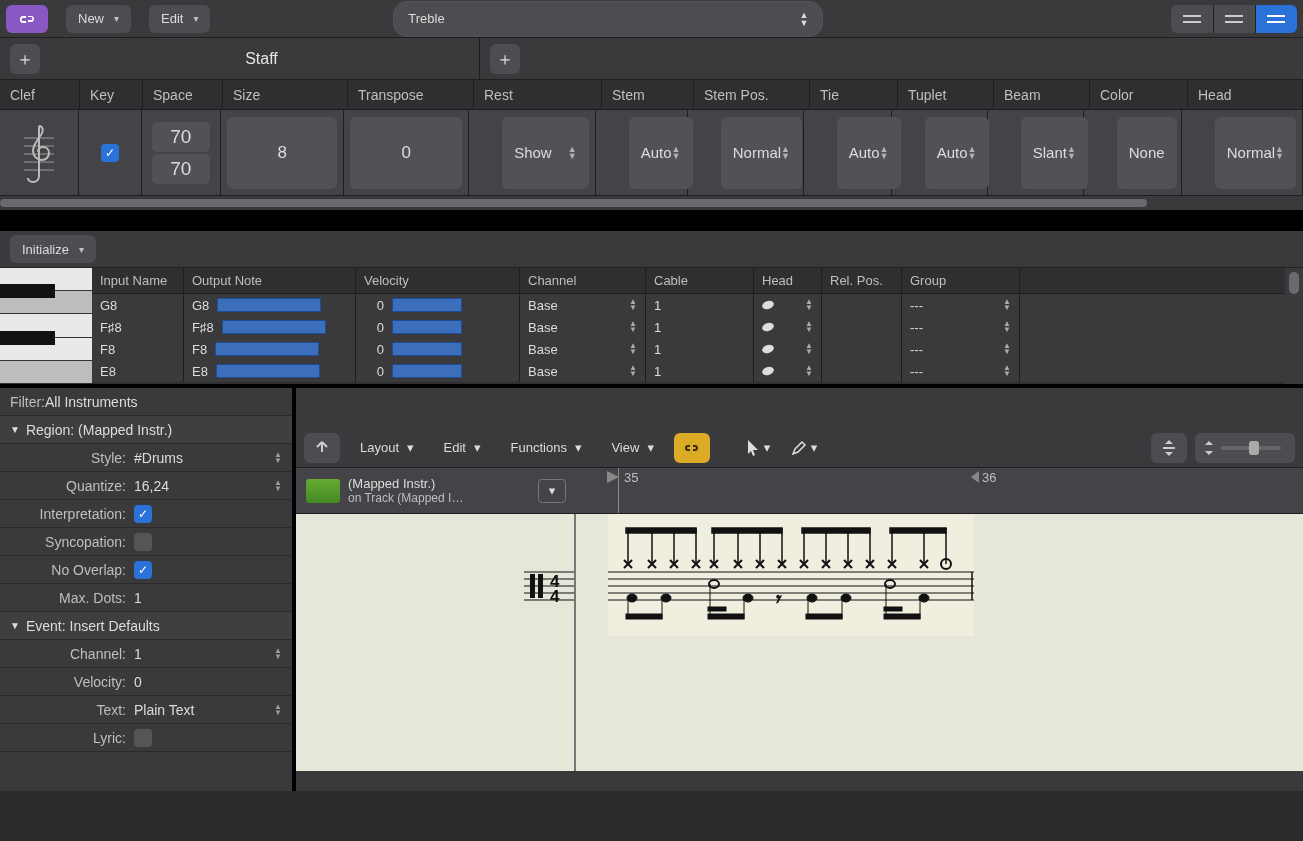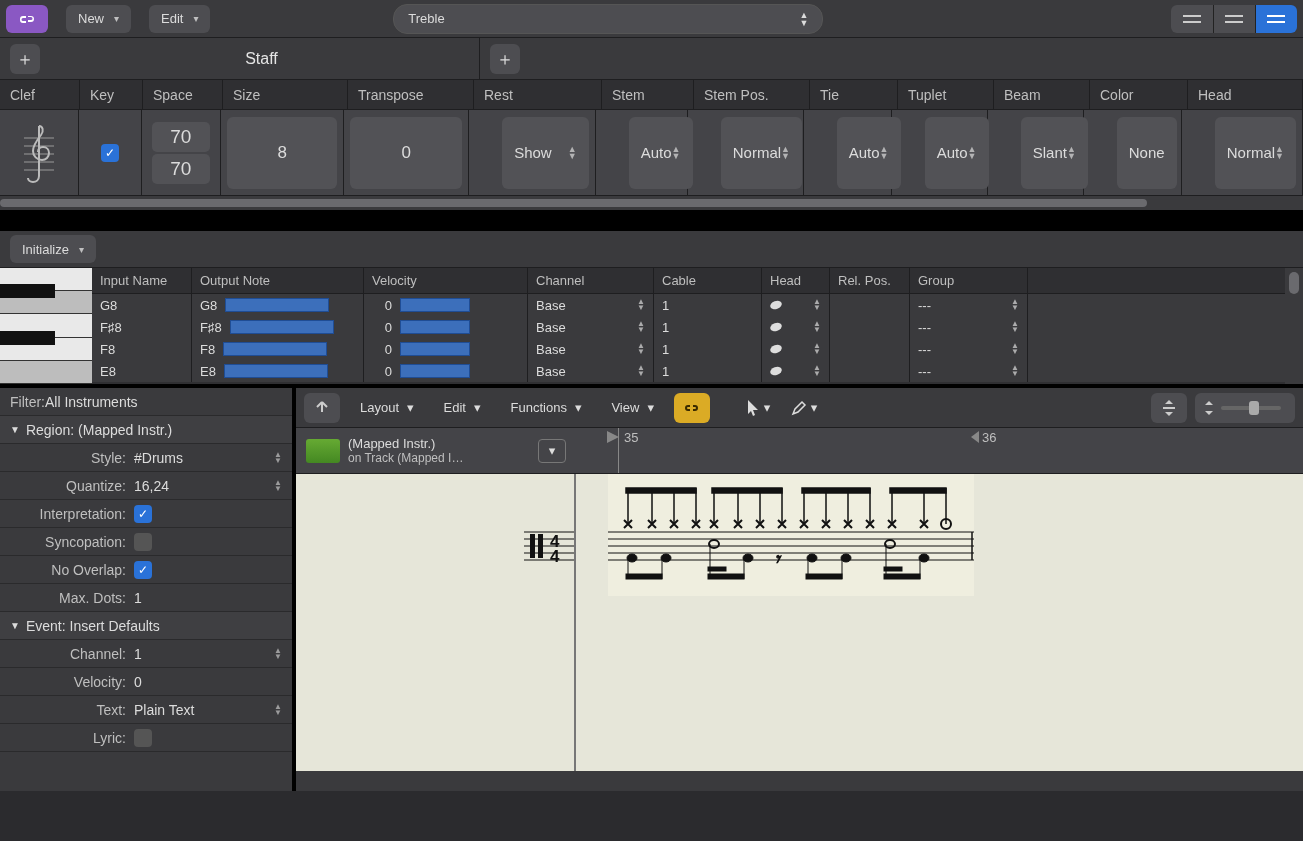--- a/index.html
+++ b/index.html
@@ -9,21 +9,21 @@
     --tanbg:#e6e6d9; --tan2:#efeedf;
   }
   *{box-sizing:border-box;font-family:-apple-system,Helvetica,Arial,sans-serif;}
   body{margin:0;background:var(--bg0);color:var(--txt);width:1303px;height:841px;overflow:hidden;font-size:13px;}
   
   .topbar{height:38px;background:var(--bg1);border-bottom:1px solid var(--line);display:flex;align-items:center;padding:0 6px;gap:18px;}
   .iconbtn{height:28px;border-radius:6px;background:var(--bg3);display:flex;align-items:center;justify-content:center;padding:0 10px;cursor:pointer;}
   .iconbtn.accent{background:var(--accent);}
   .menubtn{height:28px;background:var(--bg3);border-radius:6px;padding:0 12px;display:flex;align-items:center;gap:10px;cursor:pointer;color:var(--txt);}
   .menubtn .chev{font-size:10px;opacity:.8;}
-  .styleSel{flex:0 0 430px;margin-left:auto;margin-right:auto;height:30px;background:var(--bg3);border-radius:14px;display:flex;align-items:center;padding:0 14px;border:1px solid #555;justify-content:space-between;}
+  .styleSel{flex:0 0 430px;margin-left:auto;margin-right:auto;height:36px;background:var(--bg3);border-radius:14px;display:flex;align-items:center;padding:0 14px;border:1px solid #555;justify-content:space-between;}
   .rightgrp{display:flex;gap:0;margin-left:auto;}
   .segbtn{width:42px;height:28px;background:var(--bg3);display:flex;align-items:center;justify-content:center;cursor:pointer;}
   .segbtn.first{border-radius:6px 0 0 6px;}
   .segbtn.last{border-radius:0 6px 6px 0;}
   .segbtn.active{background:#2a72d8;}
   .segbtn+.segbtn{border-left:1px solid #222;}
   .hbar{width:18px;height:8px;border:2px solid #ccc;border-left:none;border-right:none;}
   
   .sectionbar{height:42px;background:var(--bg1);display:flex;border-bottom:1px solid var(--line);}
   .sectioncell{display:flex;align-items:center;padding:0 10px;gap:14px;}
@@ -56,39 +56,39 @@
   .tablewrap{display:flex;height:120px;background:var(--panel);border-bottom:4px solid #000;position:relative;}
   .piano{width:92px;background:#1a1a1a;display:flex;flex-direction:column;}
   .wkey{flex:1;background:#e9e9e9;border-bottom:1px solid #333;position:relative;}
   .wkey.dark{background:#bdbdbd;}
   .bkey{position:absolute;left:0;width:55px;height:14px;background:#111;}
   .tbl{flex:1;display:flex;flex-direction:column;overflow:hidden;}
   .tblhdr{height:26px;display:flex;background:var(--panel);border-bottom:1px solid var(--line);}
   .tblhdr>div,.tblrow>div{border-right:1px solid var(--line);display:flex;align-items:center;padding:0 8px;font-size:13px;color:var(--txt2);}
   .tblrow{height:22px;display:flex;background:#3a3a3d;}
   .tblrow>div{color:var(--txt);}
-  .c-in{width:100px;} .c-out{width:172px;} .c-vel{width:164px;} .c-ch{width:126px;}
+  .c-in{width:92px;} .c-out{width:172px;} .c-vel{width:164px;} .c-ch{width:126px;}
   .c-cab{width:108px;} .c-hd{width:68px;} .c-rp{width:80px;} .c-gr{width:118px;}
   .bar{height:14px;background:#3c6fbb;border:1px solid #1f4d95;}
   .updn{margin-left:auto;font-size:8px;line-height:6px;opacity:.7;}
   .notehead{width:12px;height:8px;border-radius:50%;background:#ddd;transform:rotate(-20deg);}
   .vscroll{width:18px;background:var(--bg1);position:relative;}
   .vscroll::after{content:"";position:absolute;top:4px;left:4px;width:10px;height:22px;background:#6a6a6e;border-radius:5px;}
   
   .bottom{display:flex;height:403px;}
   .inspector{width:296px;background:var(--bg1);overflow:hidden;border-right:4px solid #000;}
   .insrow{height:28px;display:flex;align-items:center;padding:0 10px;border-bottom:1px solid #2a2a2c;font-size:14px;}
   .insrow.hdr{background:#3f3f42;}
   .insrow .lab{width:124px;text-align:right;padding-right:8px;color:var(--txt2);}
   .insrow .val{flex:1;display:flex;align-items:center;gap:6px;}
   .tri{font-size:10px;margin-right:6px;}
   .miniarr{margin-left:auto;font-size:8px;line-height:6px;opacity:.6;}
   
   .scorearea{flex:1;display:flex;flex-direction:column;background:var(--bg1);}
-  .scoretool{height:40px;display:flex;align-items:center;padding:0 8px;gap:10px;border-bottom:1px solid var(--line);}
+  .scoretool{height:40px;display:flex;align-items:center;padding:0 8px;gap:10px;border-bottom:1px solid var(--line);margin-top:40px;}
   .sqbtn{width:36px;height:30px;border-radius:6px;background:var(--bg3);display:flex;align-items:center;justify-content:center;cursor:pointer;}
   .sqbtn.gold{background:var(--gold);}
   .toolmenu{height:30px;background:transparent;padding:0 10px;display:flex;align-items:center;gap:8px;color:var(--txt);cursor:pointer;border-radius:5px;}
   .zoomgrp{margin-left:auto;display:flex;gap:8px;}
   .trackhdr{height:46px;display:flex;border-bottom:1px solid var(--line);}
   .trackleft{width:280px;background:var(--bg2);display:flex;align-items:center;padding:0 10px;gap:8px;}
   .trackruler{flex:1;background:var(--bg2);position:relative;display:flex;align-items:flex-end;}
   .tick{position:absolute;top:2px;color:var(--txt2);font-size:13px;}
   .canvas{flex:1;display:flex;}
   .canvleft{width:280px;background:var(--tanbg);border-right:2px solid #777;position:relative;}

